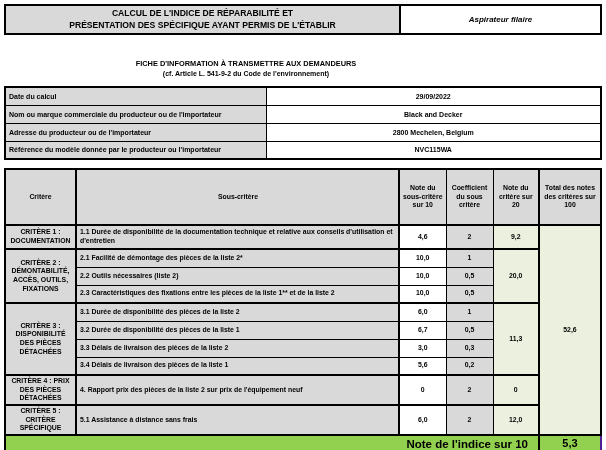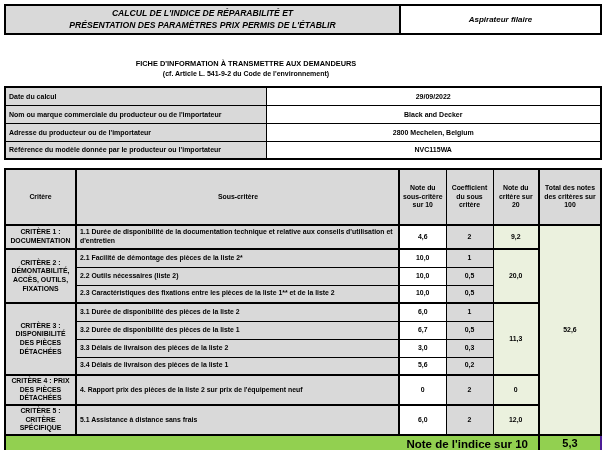--- a/index.html
+++ b/index.html
@@ -18,21 +18,20 @@
     height:31px;
     width:598px;
   }
   .header-title {
     flex:1;
     background:#d9d9d9;
     display:flex; flex-direction:column;
     align-items:center; justify-content:center;
     font-size:8.6px; line-height:1.35;
     text-align:center;
-    font-style:italic;
   }
   .product-box {
     width:201px;
     background:#fff;
     border-left:2px solid #000;
     display:flex; align-items:center; justify-content:center;
     font-size:8px; font-style:italic;
   }
 
   
@@ -107,21 +106,21 @@
   .footnotes { margin-top:4px; font-size:6.4px; font-style:italic; line-height:1.55; }
 </style>
 </head>
 <body>
 
 <div class="page">
 
   <div class="header-band">
     <div class="header-title">
       <span>CALCUL DE L'INDICE DE RÉPARABILITÉ ET</span>
-      <span>PRÉSENTATION DES PARAMÈTRES PRIX PERMIS DE L'ÉTABLIR</span>
+      <span>PRÉSENTATION DES SPÉCIFIQUE AYANT PERMIS DE L'ÉTABLIR</span>
     </div>
     <div class="product-box">
       <span>Aspirateur filaire</span>
     </div>
   </div>
 
   <div class="subtitle">
     <div class="l1">FICHE D'INFORMATION À TRANSMETTRE AUX DEMANDEURS</div>
     <div class="l2">(cf. Article L. 541-9-2 du Code de l'environnement)</div>
   </div>

